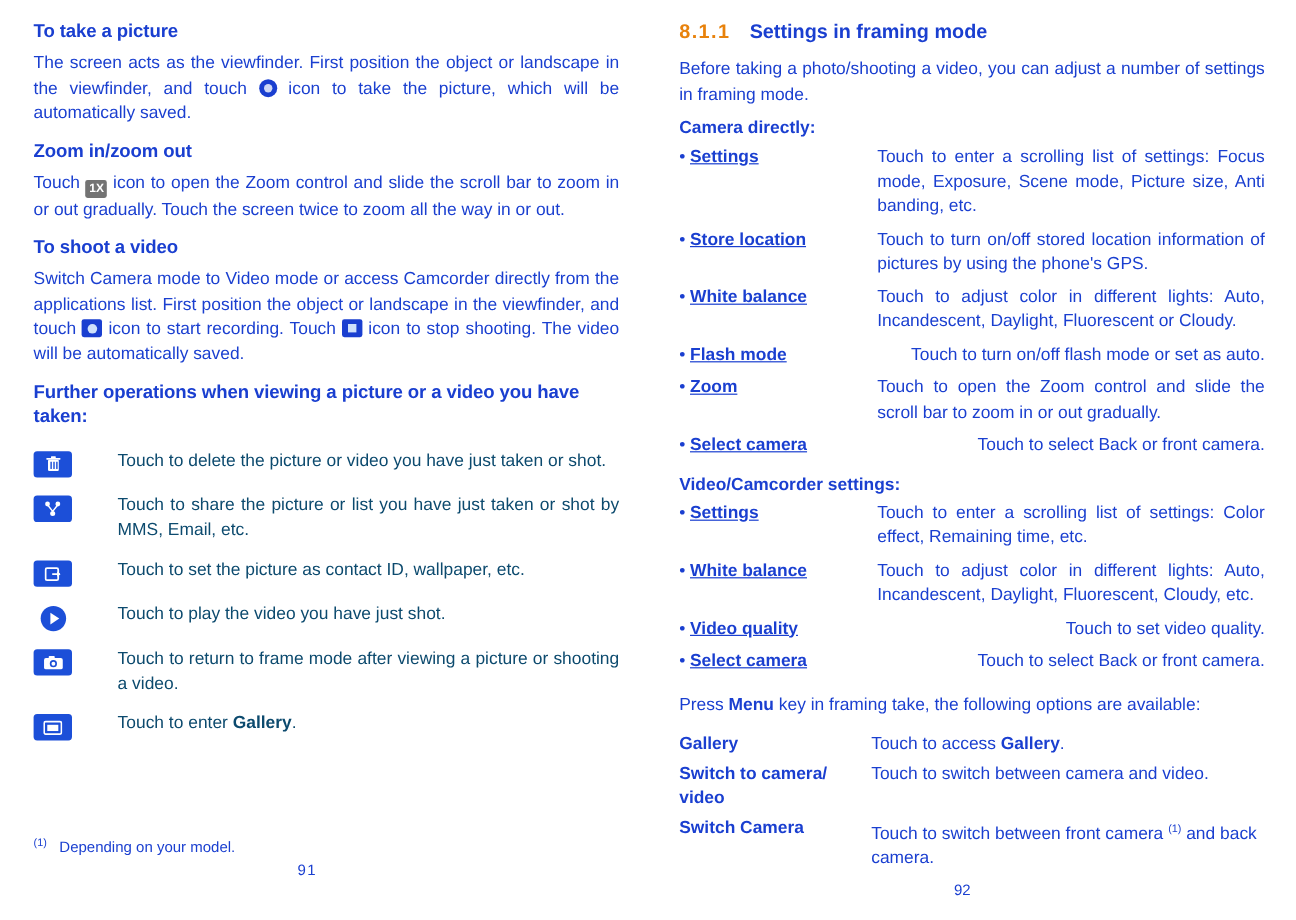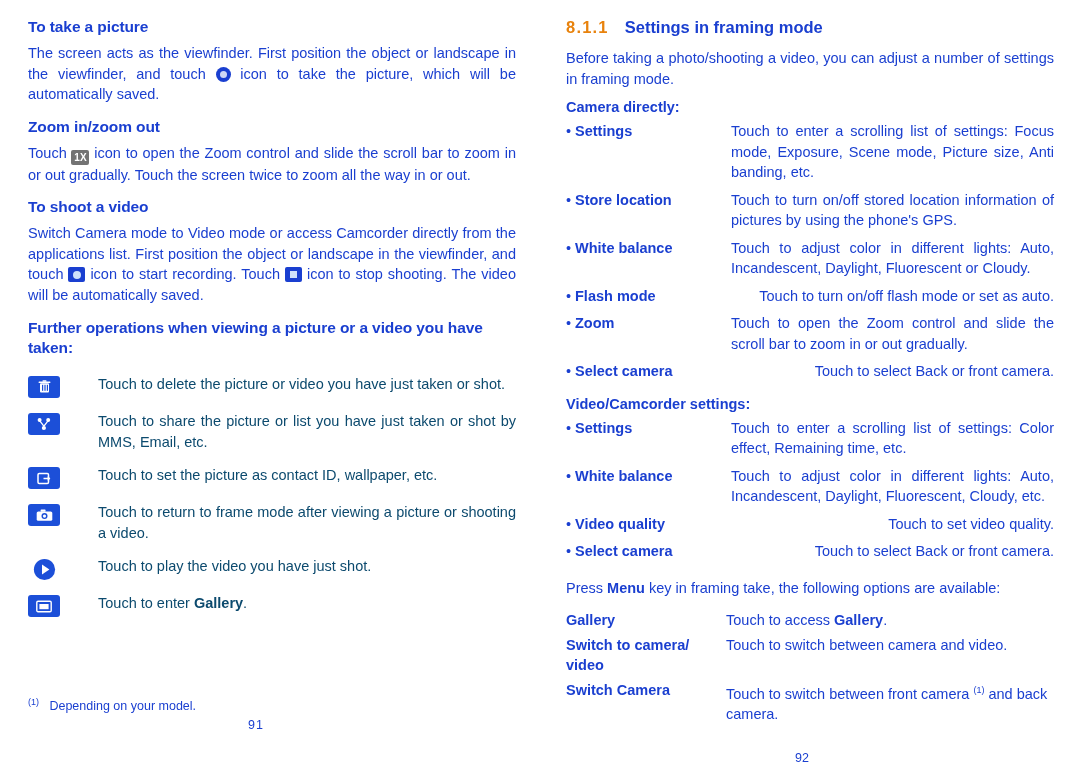--- a/index.html
+++ b/index.html
@@ -144,21 +144,21 @@
     position: absolute;
     left: 248px;
     top: 718px;
     font-size: 12.5px;
     color: #1a3fd0;
     letter-spacing: 1px;
   }
   .pagenum-right {
     position: absolute;
     left: 795px;
-    top: 751px;
+    top: 735px;
     font-size: 12.5px;
     color: #1a3fd0;
   }
 
   
   .sec-head {
     display: flex;
     align-items: baseline;
     margin: 0 0 11px 0;
   }
@@ -197,21 +197,21 @@
     flex: 0 0 auto;
     max-width: 150px;
     padding-right: 6px;
   }
   .bullet-desc {
     flex: 1;
     color: #1a3fd0;
     text-align: justify;
   }
   .bullet-desc.nojust { text-align: right; }
-  .lbl-w { width: 155px; flex: 0 0 155px; }
+  .lbl-w { width: 155px; flex: 0 0 155px; text-decoration: underline; }
 
   .menu-row {
     display: flex;
     margin-bottom: 4px;
     font-size: 14.5px;
     line-height: 20.5px;
   }
   .menu-label {
     width: 160px;
     flex: 0 0 160px;
@@ -286,46 +286,46 @@
                 <path d="M6.5 6.5 h6.5" stroke="#ffffff" stroke-width="1.5"></path>
                 <path d="M10.6 4.3 L13.4 6.5 L10.6 8.7 Z" fill="#ffffff"></path>
               </svg>
           </div>
         </div>
         <div class="icon-text">Touch to set the picture as contact ID, wallpaper, etc.</div>
       </div>
 
       <div class="icon-row">
         <div class="icon-cell">
+          <div class="icon-box" style="background:transparent;">
+            <svg width="23" height="23" viewBox="0 0 23 23">
+                <circle cx="11.5" cy="11.5" r="10.6" fill="#1c4fd8"></circle>
+                <path d="M9 6.6 L16.4 11.5 L9 16.4 Z" fill="#ffffff"></path>
+              </svg>
+          </div>
+        </div>
+        <div class="icon-text">Touch to play the video you have just shot.</div>
+      </div>
+
+      <div class="icon-row">
+        <div class="icon-cell">
           <div class="icon-box">
             <svg width="17" height="13" viewBox="0 0 17 13">
                 <rect x="0.7" y="2.4" width="15.6" height="9.4" rx="1.6" fill="#ffffff"></rect>
                 <rect x="4.6" y="0.6" width="5" height="2.2" rx="0.7" fill="#ffffff"></rect>
                 <circle cx="8.5" cy="7.1" r="3" fill="#1c4fd8"></circle>
                 <circle cx="8.5" cy="7.1" r="1.6" fill="#ffffff"></circle>
               </svg>
           </div>
         </div>
         <div class="icon-text">Touch to return to frame mode after viewing a picture or shooting a video.</div>
       </div>
 
       <div class="icon-row">
         <div class="icon-cell">
-          <div class="icon-box" style="background:transparent;">
-            <svg width="23" height="23" viewBox="0 0 23 23">
-                <circle cx="11.5" cy="11.5" r="10.6" fill="#1c4fd8"></circle>
-                <path d="M9 6.6 L16.4 11.5 L9 16.4 Z" fill="#ffffff"></path>
-              </svg>
-          </div>
-        </div>
-        <div class="icon-text">Touch to play the video you have just shot.</div>
-      </div>
-
-      <div class="icon-row">
-        <div class="icon-cell">
           <div class="icon-box">
             <svg width="16" height="13" viewBox="0 0 16 13">
                 <rect x="0.8" y="1.3" width="14.4" height="10.4" rx="1.2" fill="none" stroke="#ffffff" stroke-width="1.4"></rect>
                 <rect x="3.4" y="4" width="9.2" height="5.2" fill="#ffffff"></rect>
               </svg>
           </div>
         </div>
         <div class="icon-text"><span>Touch to enter </span><b>Gallery</b><span>.</span></div>
       </div>
 

